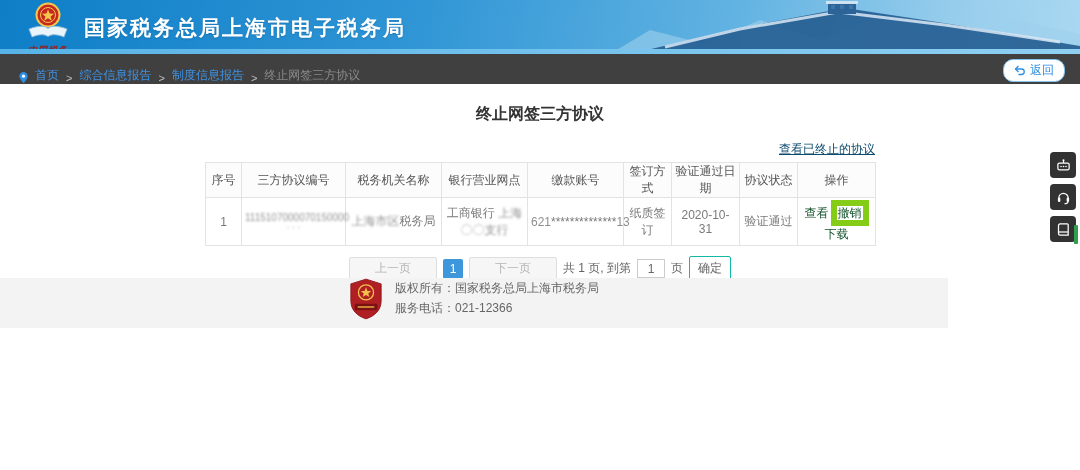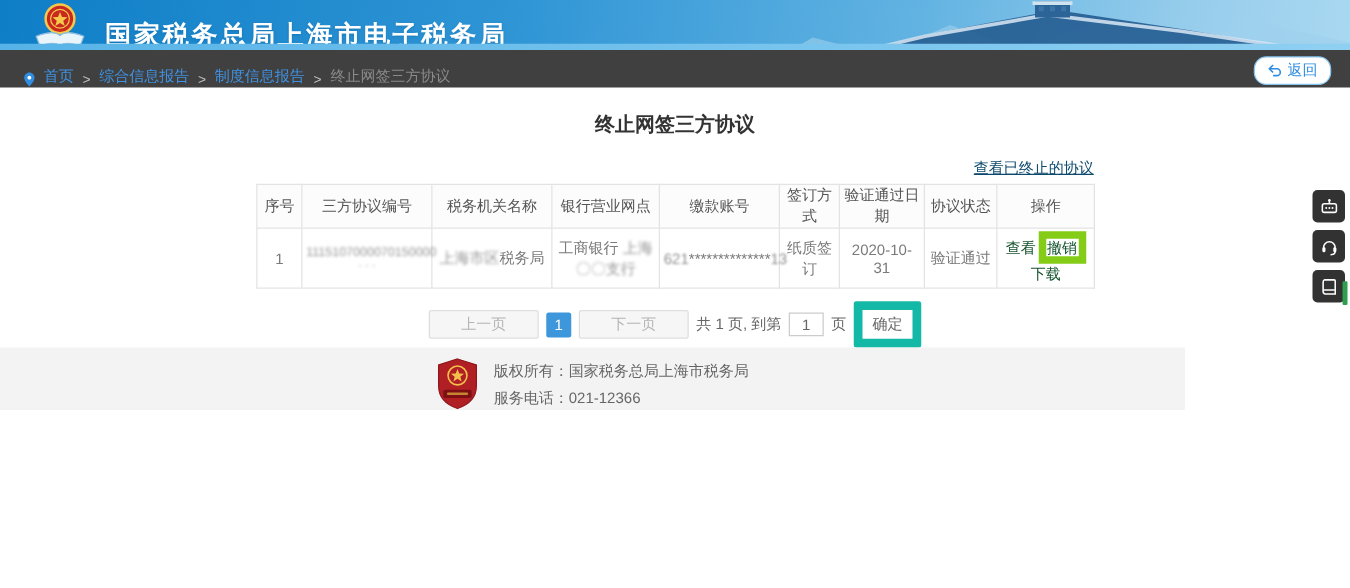--- a/index.html
+++ b/index.html
@@ -1,20 +1,20 @@
 <!DOCTYPE html>
 <html><head>
 <meta charset="utf-8">
 <style>
   * { margin:0; padding:0; box-sizing:border-box; }
   html,body { width:1080px; height:470px; background:#fff; overflow:hidden;
     font-family:"Liberation Sans","DejaVu Sans",sans-serif; }
 
   
-  .banner { position:relative; width:1080px; height:40px;
+  .banner { position:relative; width:1080px; height:54px;
     background:linear-gradient(100deg,#0e7ec7 0%,#2f95d5 38%,#62b3e2 68%,#97cdec 88%,#a9d8f1 100%); overflow:hidden; }
   .banner::after { content:""; position:absolute; left:0; bottom:0; width:100%; height:5px;
     background:linear-gradient(90deg,#57b3e7,#8fd0f2); }
   .gw-svg { position:absolute; right:0; top:0; height:54px; }
   .logo-block { position:absolute; left:20px; top:2px; width:56px; text-align:center; }
   .logo-caption { font-size:9px; font-weight:bold; color:#9e1a12; letter-spacing:1px;
     font-family:"Liberation Serif","DejaVu Serif",serif; font-style:italic; }
   .site-title { position:absolute; left:84px; top:14px; color:#fff; font-size:21px;
     font-weight:bold; letter-spacing:2px; text-shadow:0 1px 2px rgba(0,60,110,.25); }
 
@@ -48,26 +48,26 @@
   .revoke-box { display:inline-block; border:6px solid #84cc16; padding:0 1px; margin:0 1px; line-height:14px; }
 
   
   .pager { display:flex; justify-content:center; align-items:center; gap:6px;
     margin-top:10px; font-size:12px; color:#666; }
   .pg-btn { background:#f6f6f6; border:1px solid #dedede; color:#b5b5b5; border-radius:2px;
     padding:2px 25px; font-size:12px; cursor:pointer; }
   .pg-active { width:20px; height:20px; background:#3e97db; color:#fff; border-radius:2px;
     display:flex; align-items:center; justify-content:center; cursor:pointer; }
   .pg-input { width:28px; height:19px; border:1px solid #ccc; text-align:center; font-size:12px; color:#666; }
-  .pg-confirm { background:#fff; border:7px solid #14b8a6; border-radius:2px; color:#666;
+  .pg-confirm { background:#fff; border:1px solid #14b8a6; border-radius:2px; color:#666;
     padding:3px 8px; font-size:12px; cursor:pointer; }
 
   
   .footer { position:absolute; left:0; top:278px; width:948px; height:50px; background:#f3f3f4;
-    display:flex; align-items:flex-end; justify-content:center; gap:12px; }
+    display:flex; align-items:flex-start; justify-content:center; gap:12px; }
   .footer-text { font-size:12px; color:#666; line-height:1.7; }
 
   
   .float-bar { position:absolute; right:4px; top:152px; display:flex; flex-direction:column; gap:6px; }
   .float-btn { position:relative; width:26px; height:26px; background:#323232; border-radius:4px;
     display:flex; align-items:center; justify-content:center; cursor:pointer; }
   .pencil { position:absolute; right:-2px; top:9px; width:4px; height:19px; background:#2f9e4f; border-radius:1px; }
 </style>
 </head>
 <body>

